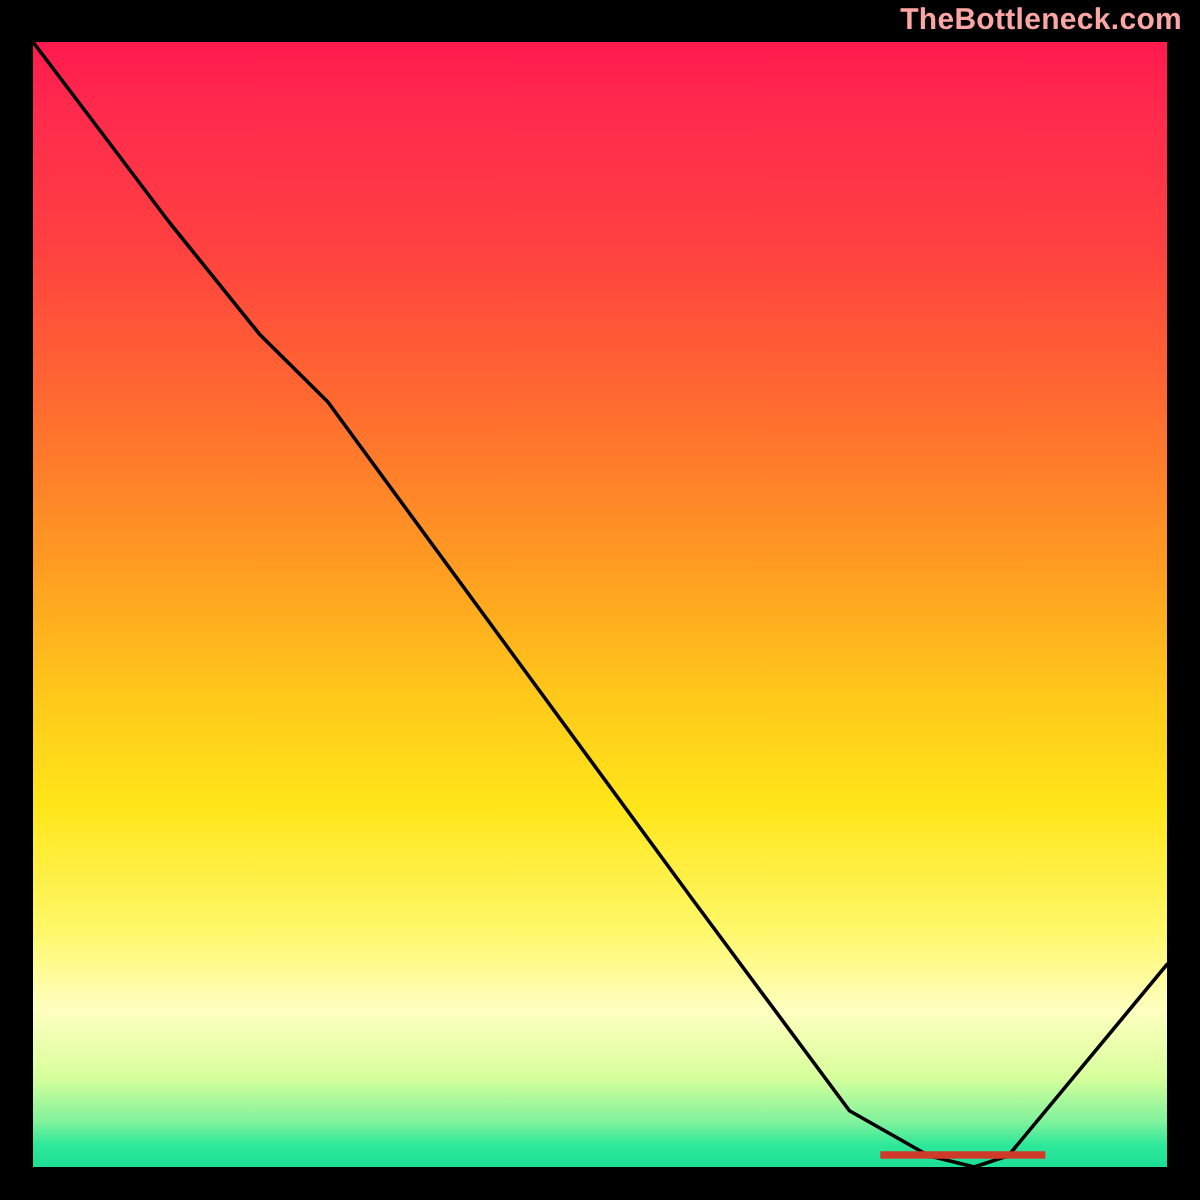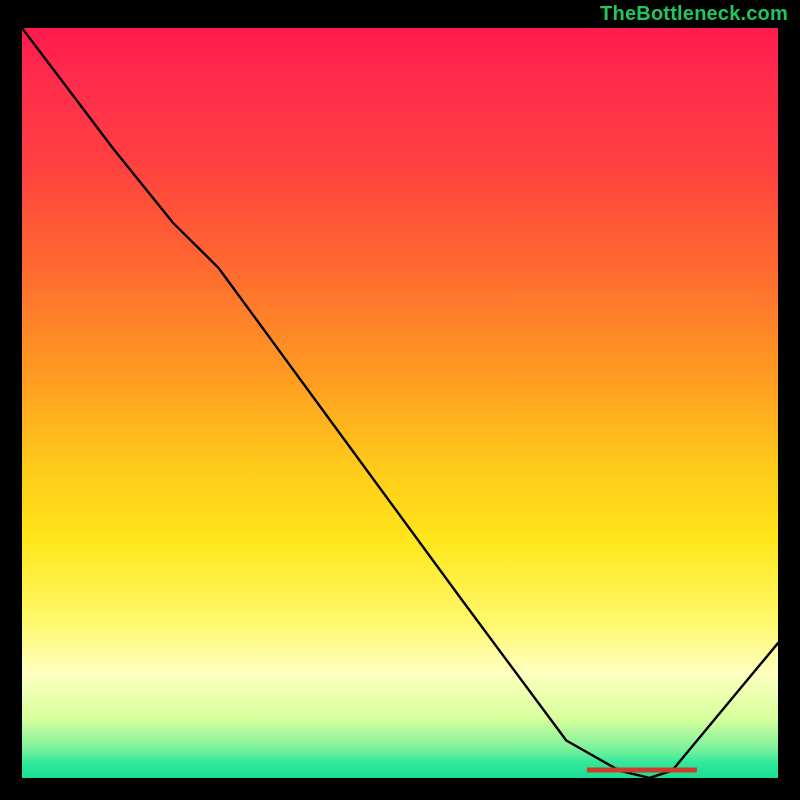--- a/index.html
+++ b/index.html
@@ -13,21 +13,21 @@
   }
   .container {
     position: relative;
     width: 800px;
     height: 800px;
   }
   .attribution {
     position: absolute;
     top: 2px;
     right: 12px;
-    color: #22c55e;
+    color: #fca5a5;
     font-size: 20px;
     font-weight: bold;
     letter-spacing: 0.2px;
   }
   .chart-frame {
     position: absolute;
     left: 22px;
     top: 28px;
     width: 756px;
     height: 750px;

